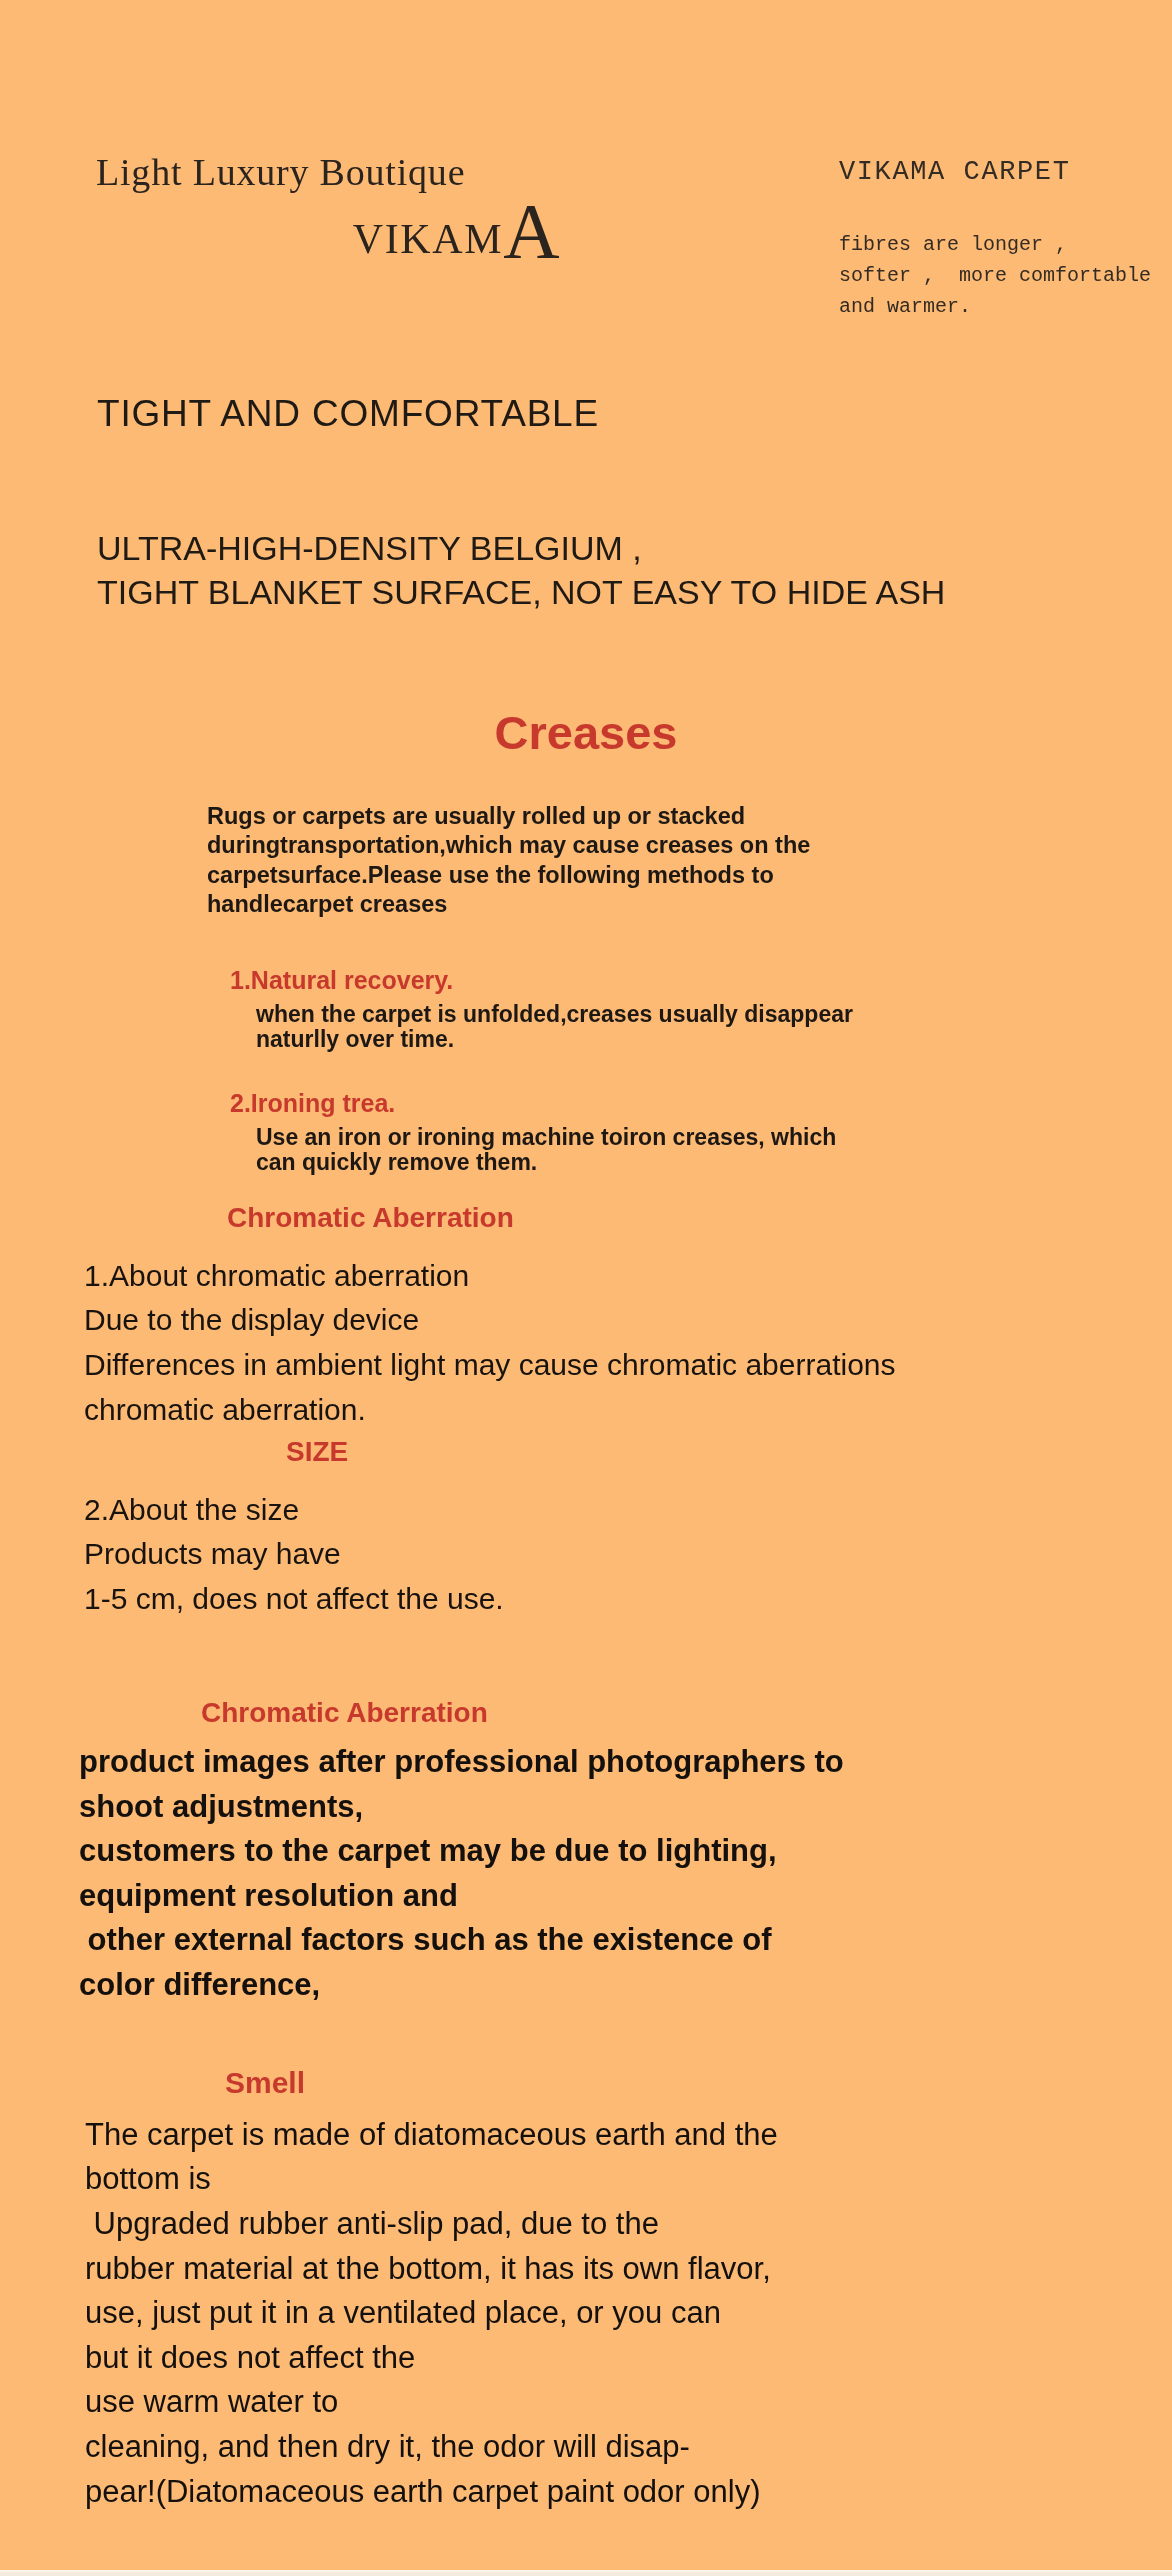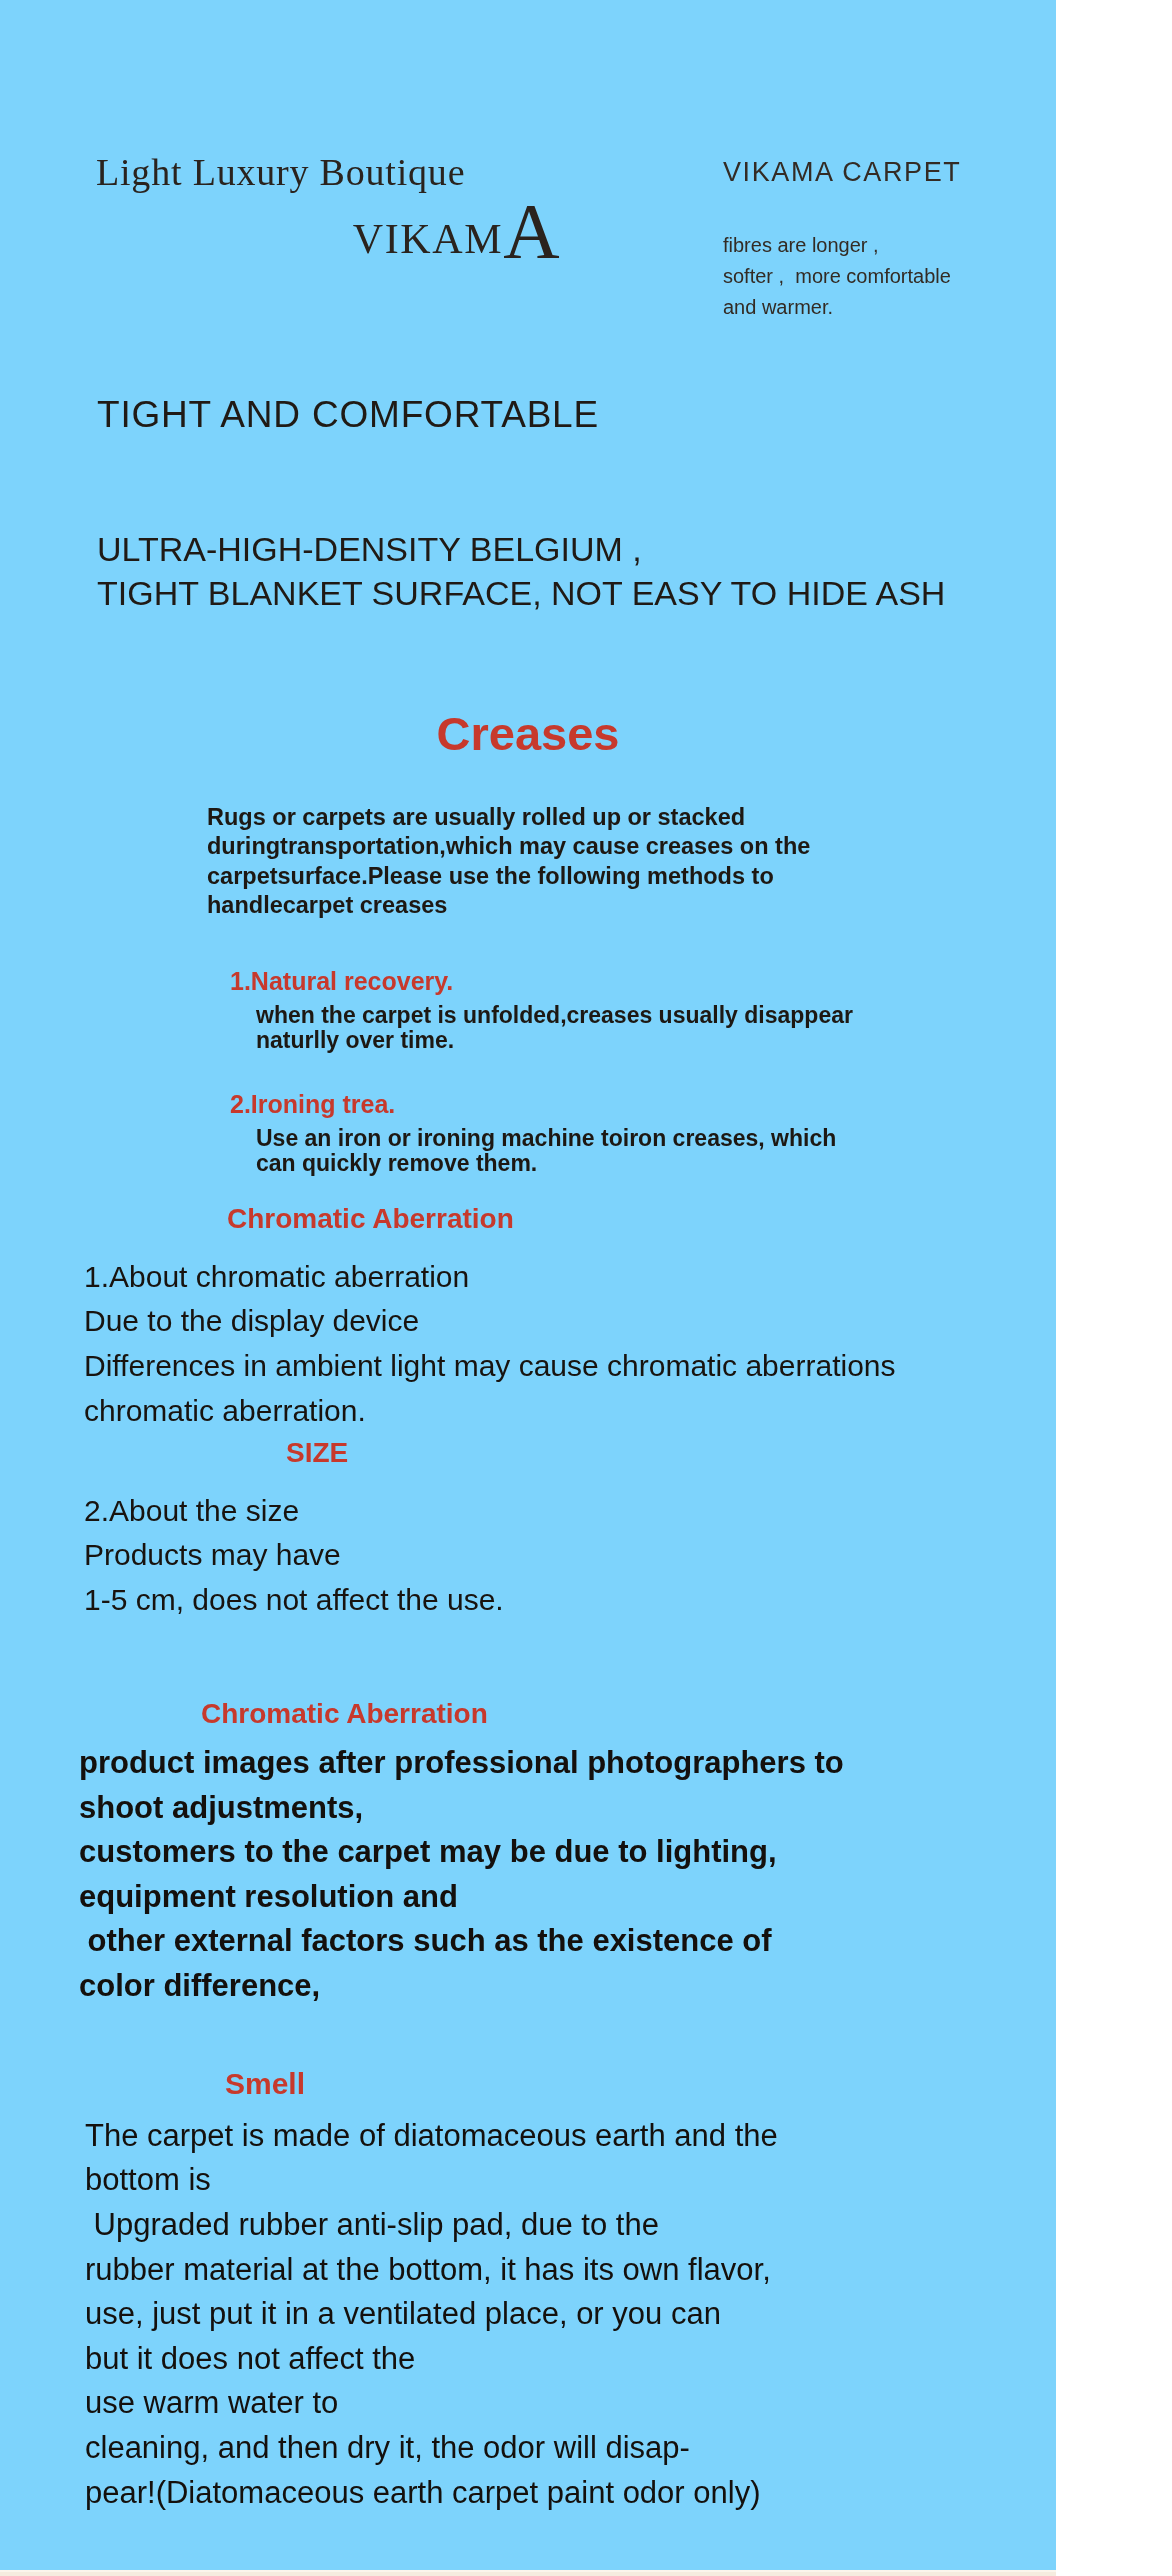--- a/index.html
+++ b/index.html
@@ -1,41 +1,41 @@
 <!DOCTYPE html>
 <html style="font-size:13px"><head>
 <meta charset="utf-8">
 <style>
   html,body { margin:0; padding:0; }
   .page {
     position: relative;
-    width: 1056px;
+    width: 1172px;
     height: 2576px;
-    background: #7dd3fc;
+    background: #fdba74;
     overflow: hidden;
     color: #221c17;
     font-family: "Liberation Sans", sans-serif;
   }
   .line { white-space: pre; }
 
   
   .header {
     display: flex;
     justify-content: space-between;
     padding: 150px 57px 0 96px;
   }
   .logo { width: 470px; font-family: "Liberation Serif", serif; color: #2a231e; }
   .logo-line1 { font-size: 38px; letter-spacing: 0.8px; }
   .logo-line2 {
     display: flex; align-items: baseline; justify-content: flex-end;
     margin-top: 1.6px; padding-right: 6.5px;
   }
   .logo-word { font-size: 42px; letter-spacing: 1.6px; }
   .logo-bigA { font-size: 78px; position: relative; top: 4.9px; line-height: .8; }
-  .brand { width: 276px; font-family: Liberation Sans, sans-serif; color: #332b24; padding-top: 6.5px; margin-left: 24px; }
+  .brand { width: 276px; font-family: Liberation Mono, monospace; color: #332b24; padding-top: 6.5px; margin-left: 24px; }
   .brand-title { font-size: 27px; letter-spacing: 1.6px; }
   .brand-tagline { margin-top: 42px; font-size: 20px; line-height: 1.55; }
 
   
   .hero-title { margin: 71px 0 0 97px; font-size: 37px; letter-spacing: 0.8px; color: #201a15; }
   .hero-sub { margin: 91px 0 0 97px; font-size: 34px; line-height: 1.3; color: #201a15; }
 
   .red { color: #c7392c; font-weight: bold; }
 
   

